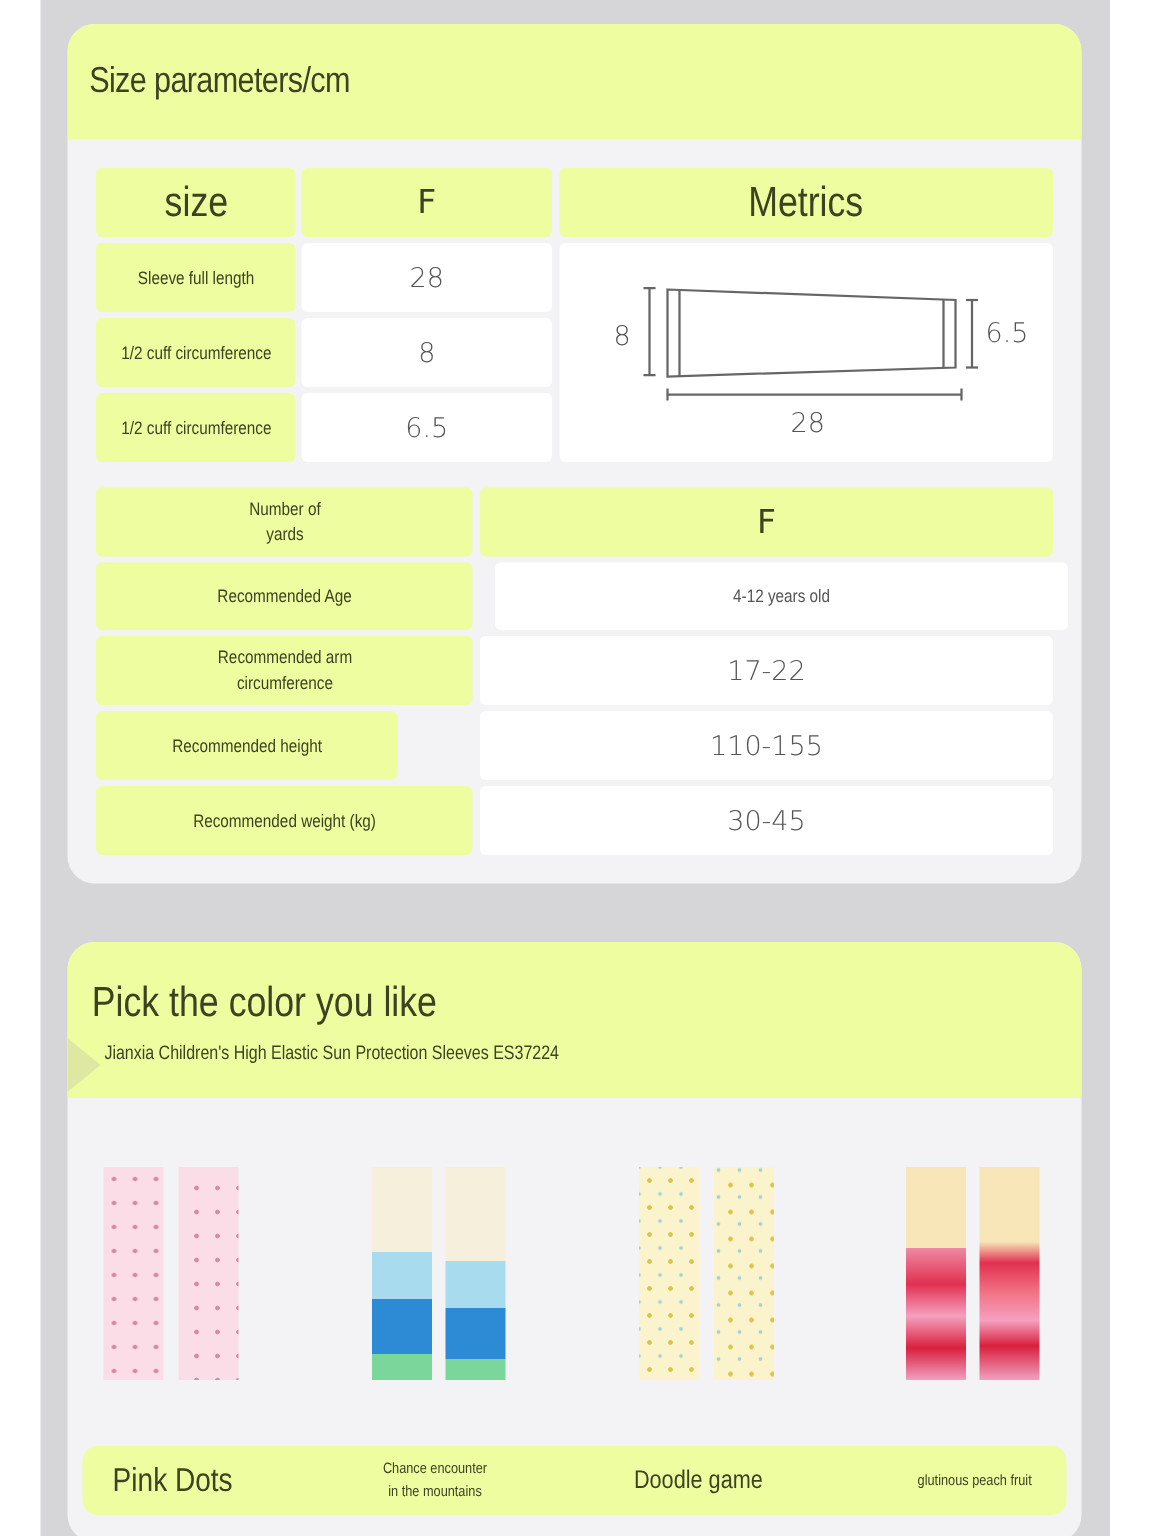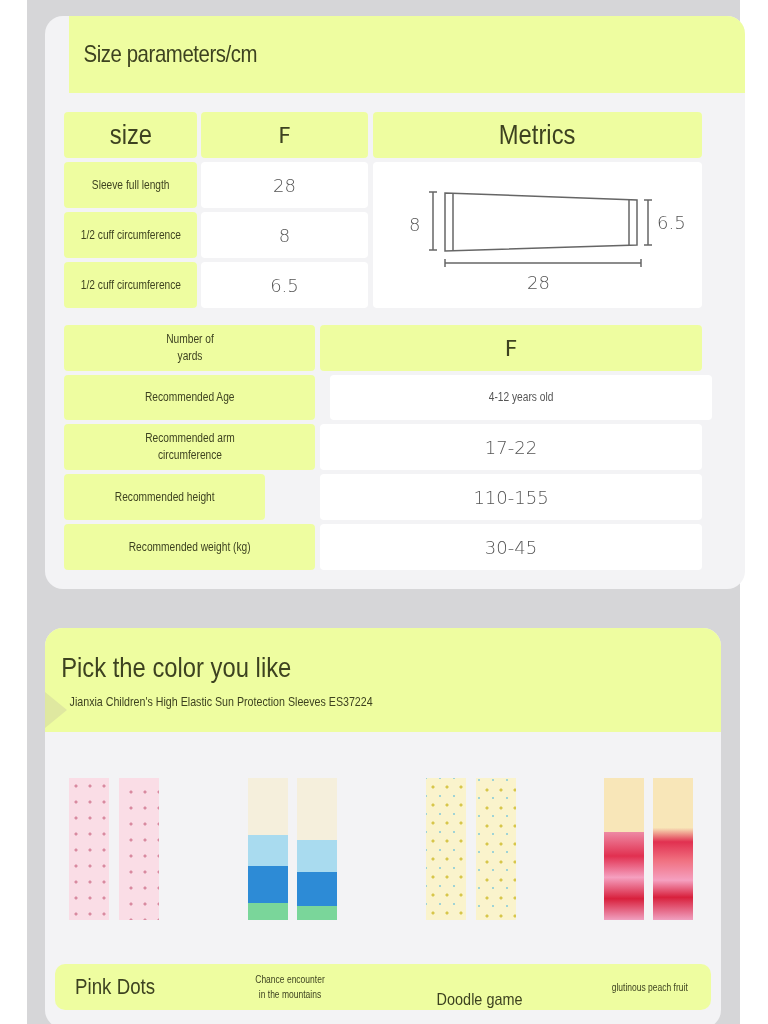--- a/index.html
+++ b/index.html
@@ -1,20 +1,20 @@
 <!DOCTYPE html>
 <html><head>
 <meta charset="utf-8">
 <style>
   html, body { margin:0; padding:0; }
   body { width:768px; height:1024px; background:#ffffff; position:relative; overflow:hidden; font-family:"Liberation Sans", sans-serif; }
   .panel { position:absolute; left:27px; top:0; width:713px; height:1024px; background:#d6d6d8; }
   .card { position:absolute; left:45px; width:676px; background:#f3f3f5; border-radius:18px; overflow:hidden; }
   .card-head { background:#eefda0; color:#3d4220; }
-  #card1 { top:16px; height:573px;padding-left:24px; }
+  #card1 { top:16px; height:573px; }
   #card2 { top:618px; height:400px;margin-top:10px; }
   .title1 { font-family:"Liberation Sans Narrow","Liberation Sans", sans-serif; font-size:24px; padding:24px 0 0 17px; height:52px; letter-spacing:-0.5px; transform:scaleX(0.85); transform-origin:left; }
   .cell { position:absolute; display:flex; align-items:center; justify-content:center; text-align:center; border-radius:4px; }
   .y { background:#eefda0; color:#3d4220; }
   .w { background:#ffffff; color:#555555; }
   .lbl { font-size:12px; transform:scaleX(0.85); line-height:17px; }
   .num { font-size:18px; color:#555; font-family:"DejaVu Sans", sans-serif; font-weight:300; }
   .big { font-size:28px; transform:scaleX(0.85); }
   .title2 { font-size:28px; padding:24px 0 0 19px; transform:scaleX(0.85); transform-origin:left; }
   .sub2 { font-size:13px; padding:10px 0 0 30px; transform:scaleX(0.82); transform-origin:left; }
@@ -140,20 +140,20 @@
     <div class="sleeve" style="left:608px;top:150px;background:linear-gradient(to bottom,#f8e6b8 0%,#f8e6b8 35%,#e13050 45%,#f07080 58%,#f5a0c0 72%,#d8203c 84%,#f0a0c0 100%);"></div>
   </div>
 
   <div class="names">
     <div class="nm" style="left:0;width:120px;">
         <span style="font-size:22px;transform:scaleX(0.85);">Pink Dots</span>
       </div>
     <div class="nm" style="left:190px;width:90px;">
         <span style="font-size:10px;line-height:15px;transform:scaleX(0.85);">Chance encounter in the mountains</span>
       </div>
-    <div class="nm" style="left:370px;width:110px;align-items:flex-end;">
+    <div class="nm" style="left:356px;width:110px;">
         <span style="font-size:17px;transform:scaleX(0.85);">Doodle game</span>
       </div>
     <div class="nm" style="left:540px;width:110px;">
         <span style="font-size:10px;transform:scaleX(0.85);white-space:nowrap;">glutinous peach fruit</span>
       </div>
   </div>
 </div>
 
 </body></html>

